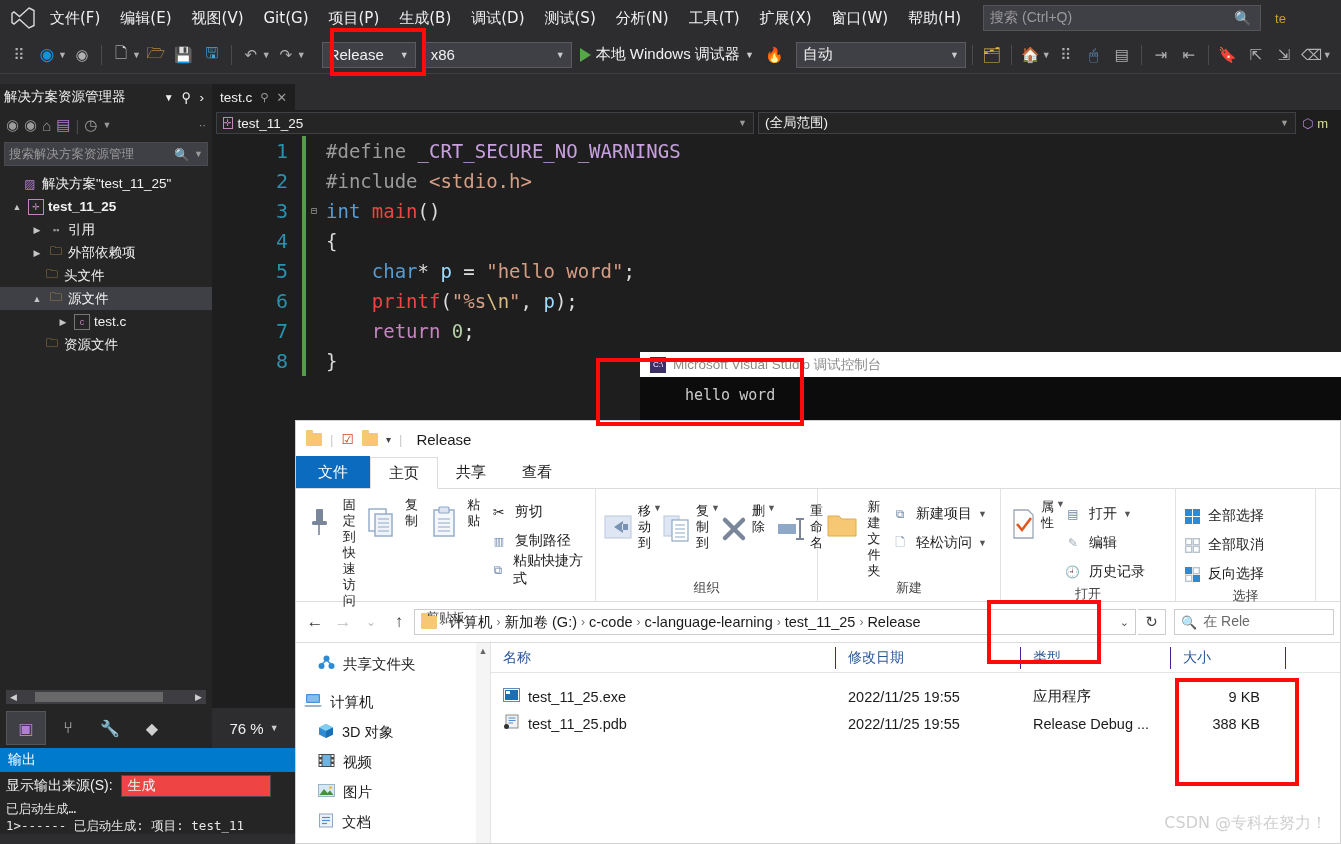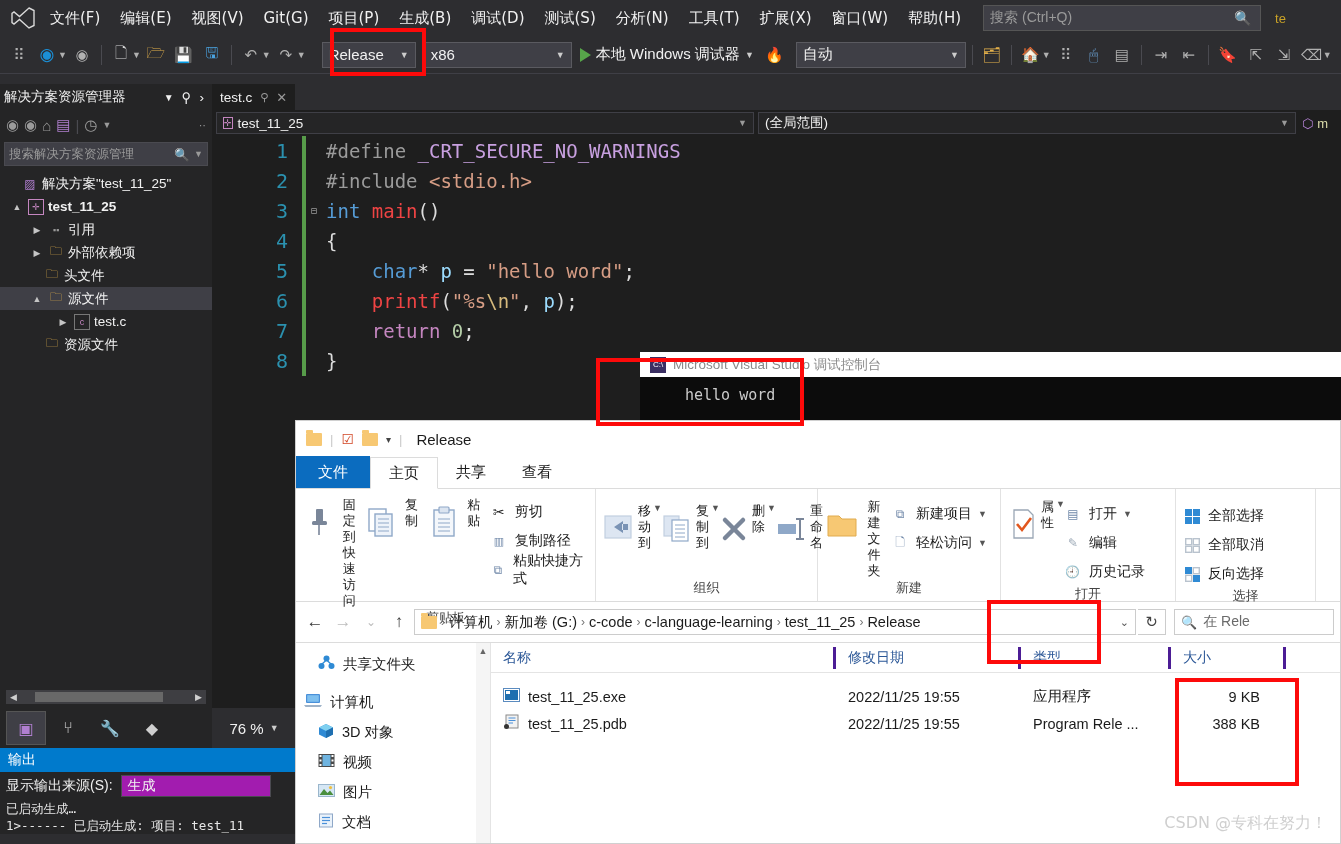--- a/index.html
+++ b/index.html
@@ -97,21 +97,21 @@
   .k-ret { color:#c586c0; }
   .k-num { color:#b5cea8; }
   .k-plain { color:#dcdcdc; }
   .k-esc { color:#d7ba7d; }
 
   
   #vs-bottom-left { position:absolute; left:0; bottom:10px; width:295px; top:748px; background:#007acc; }
   .out-title { height:24px; background:#007acc; color:#fff; display:flex; align-items:center; padding:0 8px; font-size:14px; }
   .out-body { position:absolute; left:0; right:0; top:24px; bottom:0; background:#252526; }
   .out-src { height:28px; display:flex; align-items:center; gap:8px; padding:0 6px; font-size:14px; color:#f1f1f1; }
-  .out-srcbox { background:#a21caf; border:1px solid #4a4a50; height:22px; display:flex; align-items:center; padding:0 6px; min-width:150px; font-size:14px;}
+  .out-srcbox { background:#ef4444; border:1px solid #4a4a50; height:22px; display:flex; align-items:center; padding:0 6px; min-width:150px; font-size:14px;}
   .out-text { font-family:"DejaVu Sans Mono",monospace; font-size:12.5px; color:#e6e6e6; padding:0 6px; line-height:17px; white-space:nowrap; }
 
   .zoomstrip { position:absolute; left:212px; width:84px; top:708px; height:40px; background:#2d2d30;
                display:flex; align-items:center; justify-content:center; color:#f1f1f1; font-size:15px; gap:6px; }
 
   
   #console-win { position:absolute; left:640px; top:352px; width:701px; height:80px; background:#0c0c0c; }
   .con-title { height:25px; background:#ffffff; display:flex; align-items:center; gap:7px; padding-left:10px;
                color:#8a8a8a; font-size:13.5px; }
   .con-ico { width:16px;height:16px;background:#3b2f63;color:#fff;font-size:8px;display:flex;align-items:center;justify-content:center; }
@@ -155,21 +155,21 @@
              margin-left:6px; color:#6a6a6a; font-size:14px; }
 
   
   .fe-panes { position:absolute; left:0; right:0; top:221px; bottom:0; display:flex; background:#fff; border-top:1px solid #dcdcdc; }
   .navpane { width:195px; border-right:1px solid #e4e4e4; position:relative; padding-top:6px; }
   .nvitem { display:flex; align-items:center; gap:8px; height:30px; padding-left:22px; font-size:14.5px; color:#1b1b1b; }
   .nv-scroll { position:absolute; right:0; top:0; bottom:0; width:14px; background:#f5f5f5; display:flex; flex-direction:column; align-items:center; }
   .nv-scroll .ar { font-size:9px; color:#666; padding-top:3px; }
   .listpane { flex:1; position:relative; }
   .colhdr { height:30px; display:flex; align-items:center; border-bottom:1px solid #e4e4e4; font-size:14px; color:#2b5797; }
-  .colhdr .c { padding-left:12px; border-right:3px solid #4c1d95; height:22px; display:flex; align-items:center; }
+  .colhdr .c { padding-left:12px; border-right:1px solid #4c1d95; height:22px; display:flex; align-items:center; }
   .frow { height:27px; display:flex; align-items:center; font-size:14.5px; color:#1b1b1b; }
   .frow .c { padding-left:12px; display:flex; align-items:center; gap:8px; }
   .c-name { width:345px; }
   .c-date { width:185px; }
   .c-type { width:150px; }
   .c-size { width:115px; justify-content:flex-end; padding-right:26px; }
 
   
   .redbox { position:absolute; border:4px solid #fd0a0a; pointer-events:none; z-index:60; }
 
@@ -830,21 +830,21 @@
                   <line x1="5.5" y1="4" x2="12.5" y2="4"></line>
                   <line x1="5.5" y1="6.5" x2="12.5" y2="6.5"></line>
                   <line x1="5.5" y1="9" x2="10" y2="9"></line>
                 </g>
                 <circle cx="3.5" cy="12.5" r="2.5" fill="#333"></circle>
               </svg>
           </span>
           <span>test_11_25.pdb</span>
         </span>
         <span class="c c-date">2022/11/25 19:55</span>
-        <span class="c c-type">Program Rele ...</span>
+        <span class="c c-type">Release Debug ...</span>
         <span class="c c-size">388 KB</span>
       </div>
     </div>
   </div>
 </div>
 
 <div class="redbox" id="ann0" style="left: 330px; top: 28px; width: 96px; height: 48px; border-color: rgb(253, 10, 10);"></div>
 <div class="redbox" id="ann1" style="left: 596px; top: 358px; width: 208px; height: 68px; border-color: rgb(253, 10, 10);"></div>
 <div class="redbox" id="ann2" style="left: 987px; top: 600px; width: 114px; height: 64px; border-color: rgb(253, 10, 10);"></div>
 <div class="redbox" id="ann3" style="left: 1175px; top: 678px; width: 124px; height: 108px; border-color: rgb(253, 10, 10);"></div>

